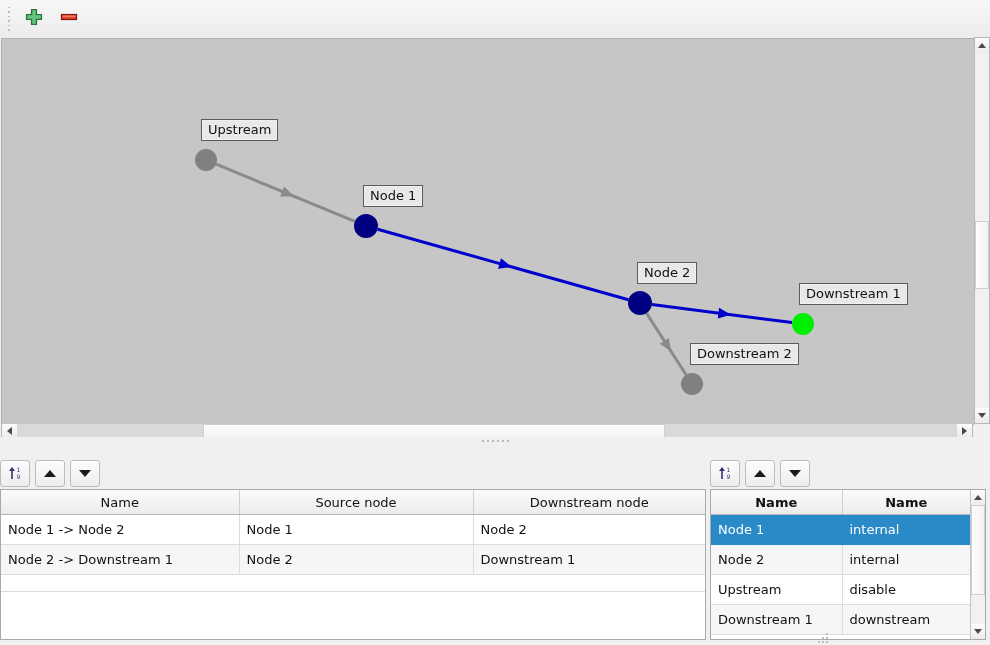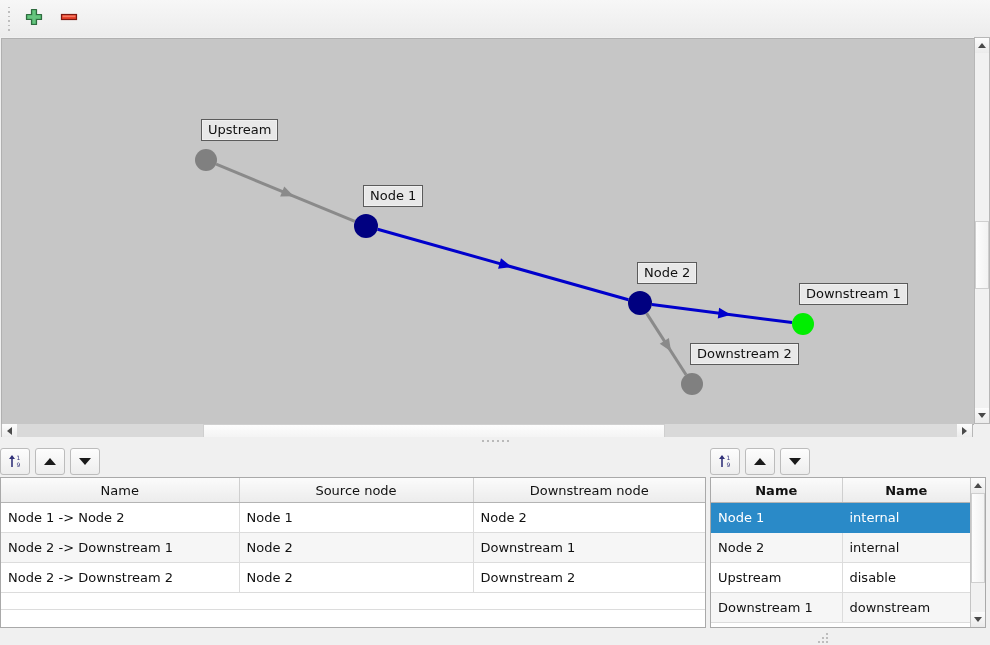--- a/index.html
+++ b/index.html
@@ -93,21 +93,21 @@
   
   .splitter{
     position:absolute;left:0;top:437px;width:990px;height:8px;background:#f0f0f0;
     display:flex;align-items:center;justify-content:center;
   }
   .splitter .dots{display:flex;gap:3px;}
   .splitter .dots i{width:2px;height:2px;background:#b9b9b9;display:block;}
 
   
   .panes{position:absolute;left:0;top:442px;width:990px;height:203px;}
-  .pane{position:absolute;top:4px;}
+  .pane{position:absolute;top:16px;}
   .pane-left{left:0;width:706px;}
   .pane-right{left:710px;width:276px;}
 
   .pane-tools{height:28px;display:flex;align-items:center;gap:5px;padding-top:1px;}
   .sq-btn{
     width:28px;height:25px;
     background:linear-gradient(#fdfdfd,#ededed);
     border:1px solid #bcbcbc;border-radius:3px;
     display:flex;align-items:center;justify-content:center;cursor:default;
   }
@@ -290,25 +290,20 @@
               <tr>
                 <td>Node 1 -&gt; Node 2</td>
                 <td>Node 1</td>
                 <td>Node 2</td>
               </tr>
               <tr>
                 <td>Node 2 -&gt; Downstream 1</td>
                 <td>Node 2</td>
                 <td>Downstream 1</td>
               </tr>
-              <tr>
-                <td>Node 2 -&gt; Downstream 2</td>
-                <td>Node 2</td>
-                <td>Downstream 2</td>
-              </tr>
               <tr class="filler">
                 <td></td>
                 <td></td>
                 <td></td>
               </tr>
             </tbody>
         </table>
       </div>
     </div>
 

